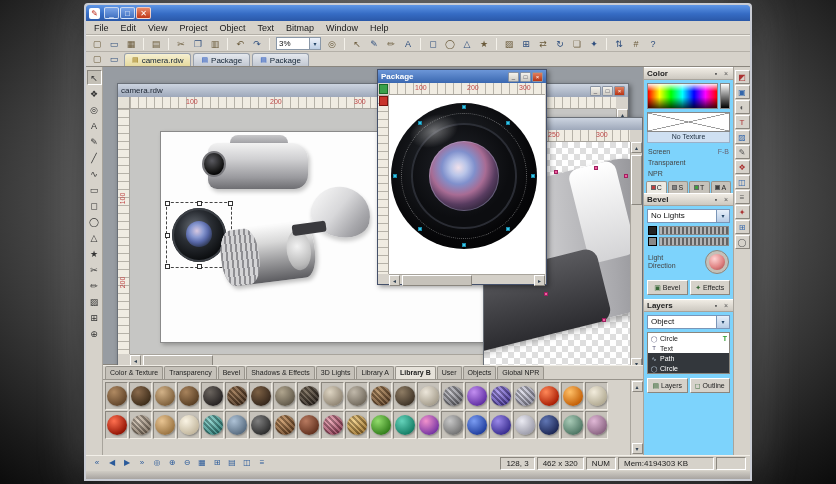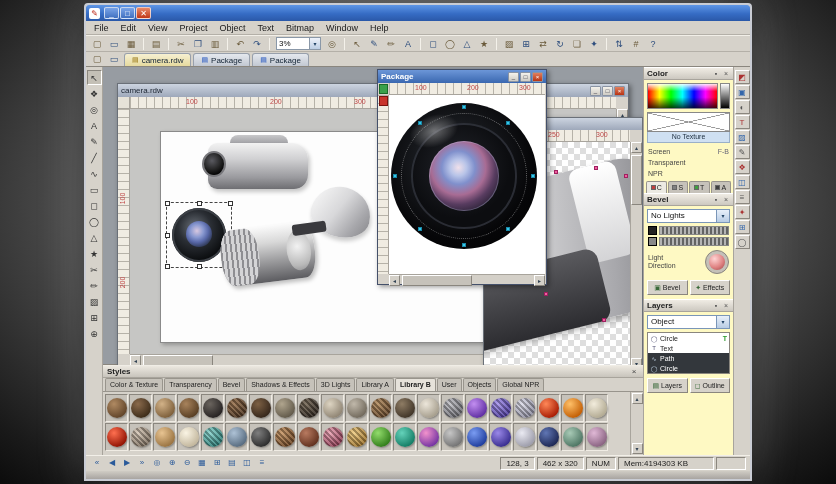--- a/index.html
+++ b/index.html
@@ -173,21 +173,21 @@
   .stab.active{background:#e6e2da;font-weight:bold;}
   .swatch-area{flex:1;display:flex;min-height:0;}
   .swatch-rows{flex:1;padding:2px;display:flex;flex-direction:column;gap:1px;overflow:hidden;}
   .swrow{display:flex;gap:1px;}
   .swcell{width:23px;height:28px;background:#c6c2ba;border:1px solid;border-color:#8a867e #f0ece4 #f0ece4 #8a867e;
     display:flex;align-items:center;justify-content:center;flex:0 0 auto;}
   .swball{width:20px;height:20px;border-radius:50%;box-shadow:1px 1px 2px rgba(0,0,0,.35);}
   .swscroll{width:13px;background:#d4d0c8;border-left:1px solid #a8a49c;display:flex;flex-direction:column;
     justify-content:space-between;align-items:center;padding:1px 0;}
   
-  .dock{width:90px;flex:0 0 auto;background:#fef9c3;border-left:1px solid #a8a49c;overflow:hidden;}
+  .dock{width:90px;flex:0 0 auto;background:#7dd3fc;border-left:1px solid #a8a49c;overflow:hidden;}
   .dock-header{height:13px;display:flex;align-items:center;gap:2px;padding:0 3px;
     background:linear-gradient(#f0ece4,#ccc8c0);border-top:1px solid #fff;border-bottom:1px solid #a8a49c;}
   .dh-text{flex:1;font-size:8px;font-weight:bold;color:#222;}
   .dh-ic{font-size:7px;color:#555;width:8px;text-align:center;}
   .spectrum-row{display:flex;gap:2px;margin:3px;}
   .spectrum{flex:1;height:26px;border:1px solid #888;
     background:linear-gradient(180deg, rgba(255,255,255,.9) 0%, rgba(255,255,255,0) 30%, rgba(0,0,0,0) 55%, rgba(0,0,0,.75) 100%),
       linear-gradient(90deg,#f00,#ff0,#0f0,#0ff,#00f,#f0f,#f00);}
   .spec-side{width:10px;height:26px;border:1px solid #888;background:linear-gradient(#fff,#000);}
   .texbox{height:20px;margin:0 3px;border:1px solid #888;
@@ -485,24 +485,20 @@
             <div class="sb-h">
               <span class="sb-btn">◂</span>
               <span class="sb-thumb-h"></span>
               <span class="sb-btn">▸</span>
             </div>
           </div>
 
         </div>
 
         <div class="styles-panel">
-          <div class="styles-title">
-            <span class="styles-title-text">Styles</span>
-            <span class="styles-close">×</span>
-          </div>
           <div class="stabs" id="stabs">
               <span class="stab">Color &amp; Texture</span>
               <span class="stab">Transparency</span>
               <span class="stab">Bevel</span>
               <span class="stab">Shadows &amp; Effects</span>
               <span class="stab">3D Lights</span>
               <span class="stab">Library A</span>
               <span class="stab active">Library B</span>
               <span class="stab">User</span>
               <span class="stab">Objects</span>

